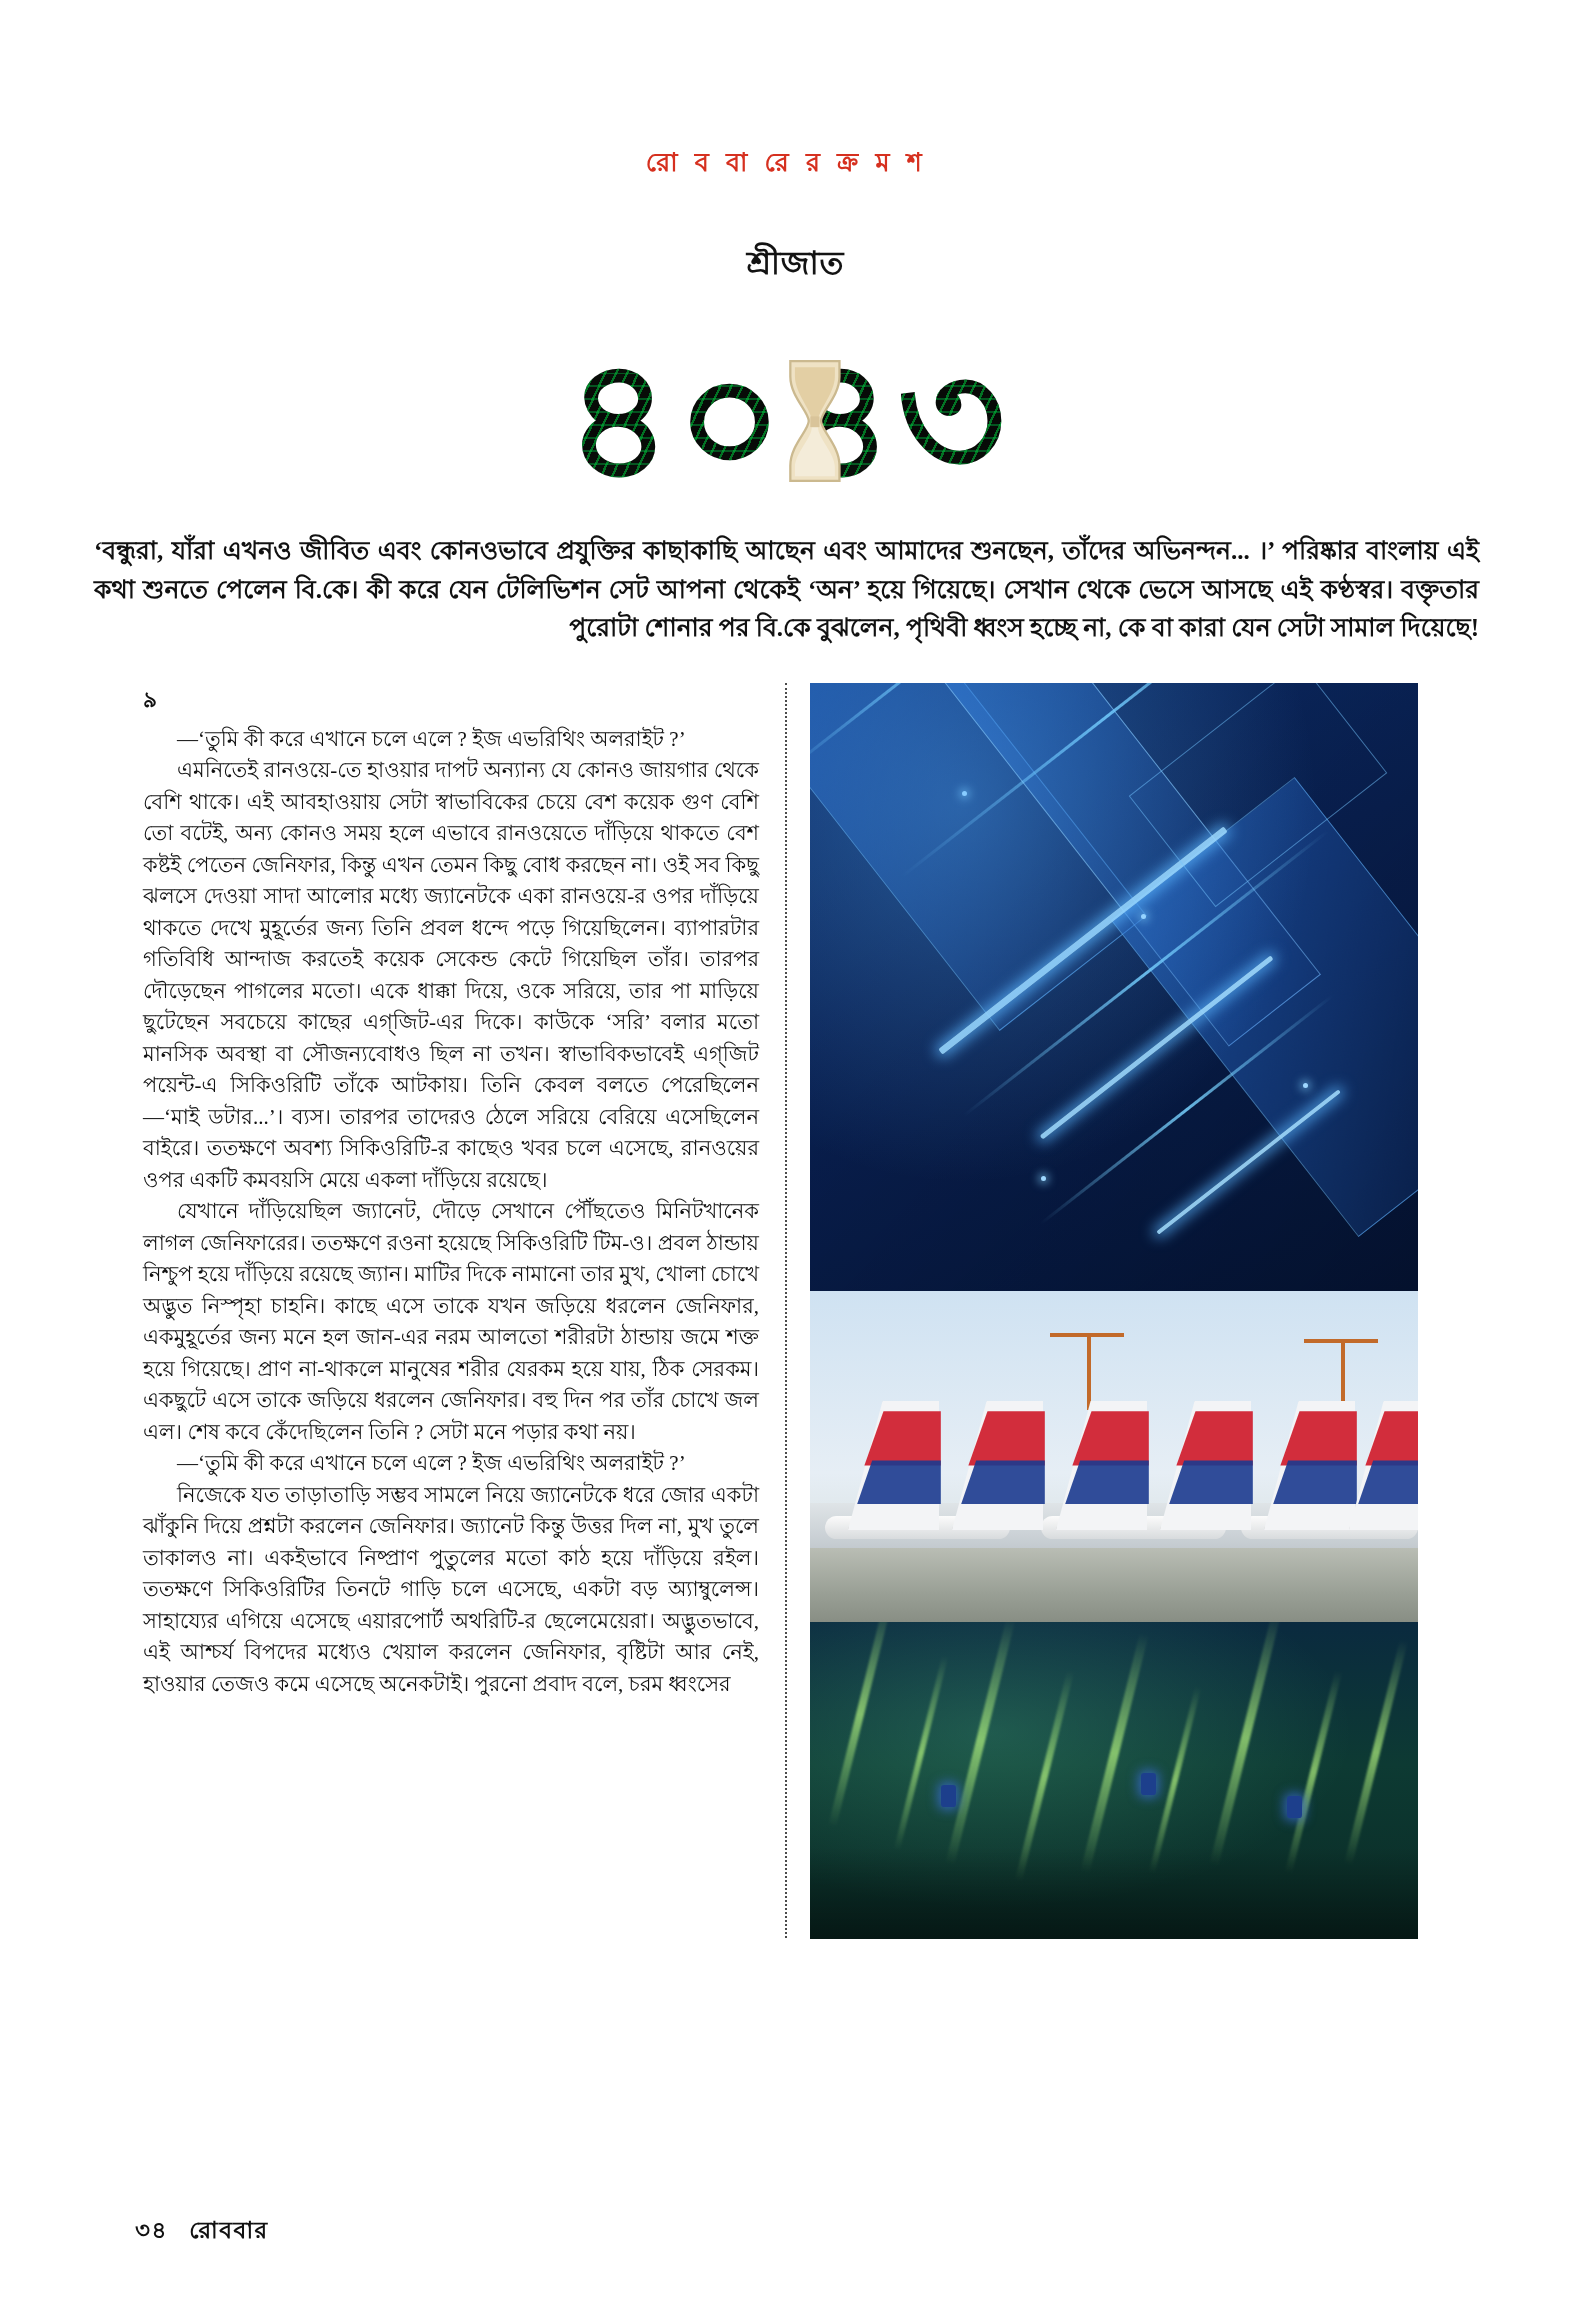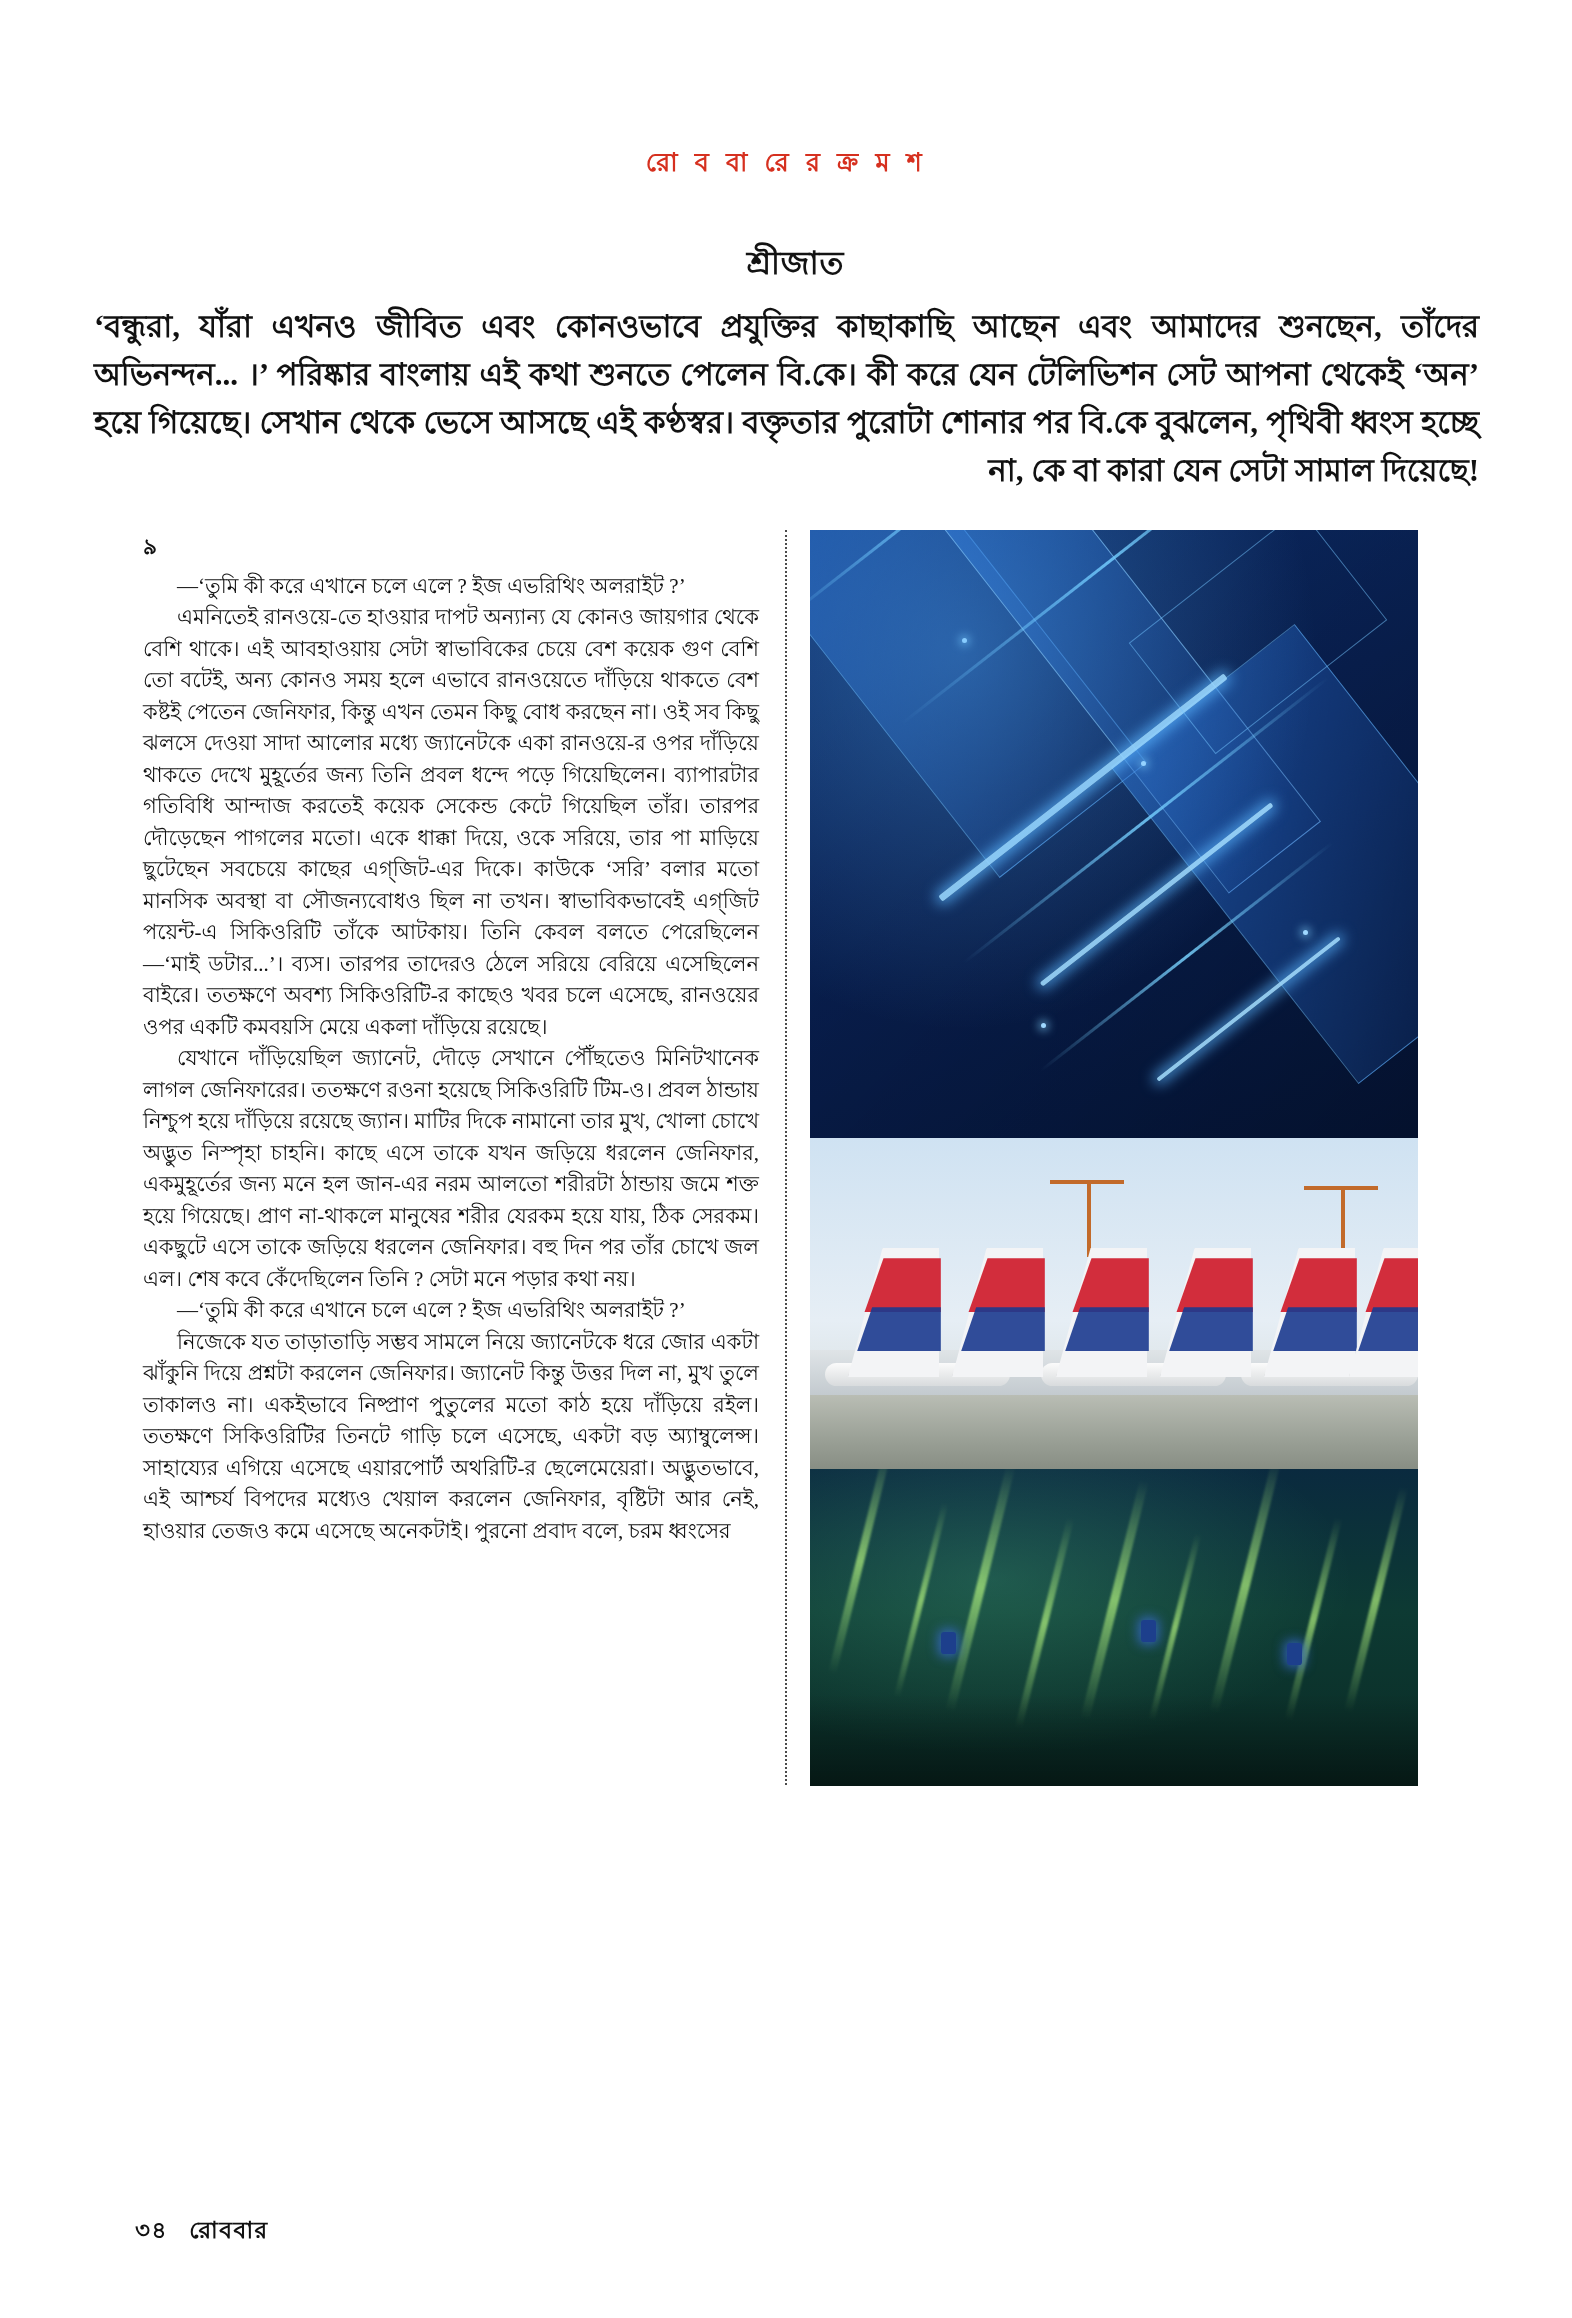--- a/index.html
+++ b/index.html
@@ -84,21 +84,21 @@
 
   
   .preface-head {
     text-align: right;
     font-size: 24px;
     font-weight: 700;
     margin: 37px 99px 0 0;
   }
   .preface {
     margin: 10.8px 86px 0 86px;
-    font-size: 31px;
+    font-size: 25px;
     line-height: 1.55;
     text-align: justify;
     text-align-last: right;
     font-weight: 600;
   }
 
   
   .content {
     position: relative;
     margin-top: 35px;
@@ -285,20 +285,29 @@
 </head>
 <body>
 
 <div class="page">
 
   <div class="masthead">
     <div class="series-title">রো ব বা রে র  ক্র ম শ</div>
     <div class="author">শ্রীজাত</div>
   </div>
 
+  <div class="title-art">
+    <div class="glyphs">৪০৪৩</div>
+    <svg class="hourglass" viewBox="0 0 84 168">
+      <path d="M10 6 H74 V26 C74 52 50 72 50 84 C50 96 74 116 74 142 V162 H10 V142 C10 116 34 96 34 84 C34 72 10 52 10 26 Z" fill="#efe2c4" stroke="#cbb98f" stroke-width="3"></path>
+      <path d="M16 14 H68 V26 C68 48 46 70 46 84 H38 C38 70 16 48 16 26 Z" fill="#e3cfa4"></path>
+      <path d="M38 92 C38 106 16 126 16 144 V156 H68 V144 C68 126 46 106 46 92 Z" fill="#f4ecd9"></path>
+      <rect x="36" y="78" width="12" height="14" fill="#d9c49a"></rect>
+    </svg>
+  </div>
 
   <div class="preface">‘বন্ধুরা, যাঁরা এখনও জীবিত এবং কোনওভাবে প্রযুক্তির কাছাকাছি আছেন এবং আমাদের শুনছেন, তাঁদের অভিনন্দন... ।’ পরিষ্কার বাংলায় এই কথা শুনতে পেলেন বি.কে। কী করে যেন টেলিভিশন সেট আপনা থেকেই ‘অন’ হয়ে গিয়েছে। সেখান থেকে ভেসে আসছে এই কণ্ঠস্বর। বক্তৃতার পুরোটা শোনার পর বি.কে বুঝলেন, পৃথিবী ধ্বংস হচ্ছে না, কে বা কারা যেন সেটা সামাল দিয়েছে!</div>
 
   <div class="content">
 
     <div class="col-left">
       <div class="section-no">৯</div>
       <p class="dialogue">—‘তুমি কী করে এখানে চলে এলে ? ইজ এভরিথিং অলরাইট ?’</p>
       <p>এমনিতেই রানওয়ে-তে হাওয়ার দাপট অন্যান্য যে কোনও জায়গার থেকে বেশি থাকে। এই আবহাওয়ায় সেটা স্বাভাবিকের চেয়ে বেশ কয়েক গুণ বেশি তো বটেই, অন্য কোনও সময় হলে এভাবে রানওয়েতে দাঁড়িয়ে থাকতে বেশ কষ্টই পেতেন জেনিফার, কিন্তু এখন তেমন কিছু বোধ করছেন না। ওই সব কিছু ঝলসে দেওয়া সাদা আলোর মধ্যে জ্যানেটকে একা রানওয়ে-র ওপর দাঁড়িয়ে থাকতে দেখে মুহূর্তের জন্য তিনি প্রবল ধন্দে পড়ে গিয়েছিলেন। ব্যাপারটার গতিবিধি আন্দাজ করতেই কয়েক সেকেন্ড কেটে গিয়েছিল তাঁর। তারপর দৌড়েছেন পাগলের মতো। একে ধাক্কা দিয়ে, ওকে সরিয়ে, তার পা মাড়িয়ে ছুটেছেন সবচেয়ে কাছের এগ্‌জিট-এর দিকে। কাউকে ‘সরি’ বলার মতো মানসিক অবস্থা বা সৌজন্যবোধও ছিল না তখন। স্বাভাবিকভাবেই এগ্‌জিট পয়েন্ট-এ সিকিওরিটি তাঁকে আটকায়। তিনি কেবল বলতে পেরেছিলেন—‘মাই ডটার...’। ব্যস। তারপর তাদেরও ঠেলে সরিয়ে বেরিয়ে এসেছিলেন বাইরে। ততক্ষণে অবশ্য সিকিওরিটি-র কাছেও খবর চলে এসেছে, রানওয়ের ওপর একটি কমবয়সি মেয়ে একলা দাঁড়িয়ে রয়েছে।</p>
       <p>যেখানে দাঁড়িয়েছিল জ্যানেট, দৌড়ে সেখানে পৌঁছতেও মিনিটখানেক লাগল জেনিফারের। ততক্ষণে রওনা হয়েছে সিকিওরিটি টিম-ও। প্রবল ঠান্ডায় নিশ্চুপ হয়ে দাঁড়িয়ে রয়েছে জ্যান। মাটির দিকে নামানো তার মুখ, খোলা চোখে অদ্ভুত নিস্পৃহা চাহনি। কাছে এসে তাকে যখন জড়িয়ে ধরলেন জেনিফার, একমুহূর্তের জন্য মনে হল জান-এর নরম আলতো শরীরটা ঠান্ডায় জমে শক্ত হয়ে গিয়েছে। প্রাণ না-থাকলে মানুষের শরীর যেরকম হয়ে যায়, ঠিক সেরকম। একছুটে এসে তাকে জড়িয়ে ধরলেন জেনিফার। বহু দিন পর তাঁর চোখে জল এল। শেষ কবে কেঁদেছিলেন তিনি ? সেটা মনে পড়ার কথা নয়।</p>

